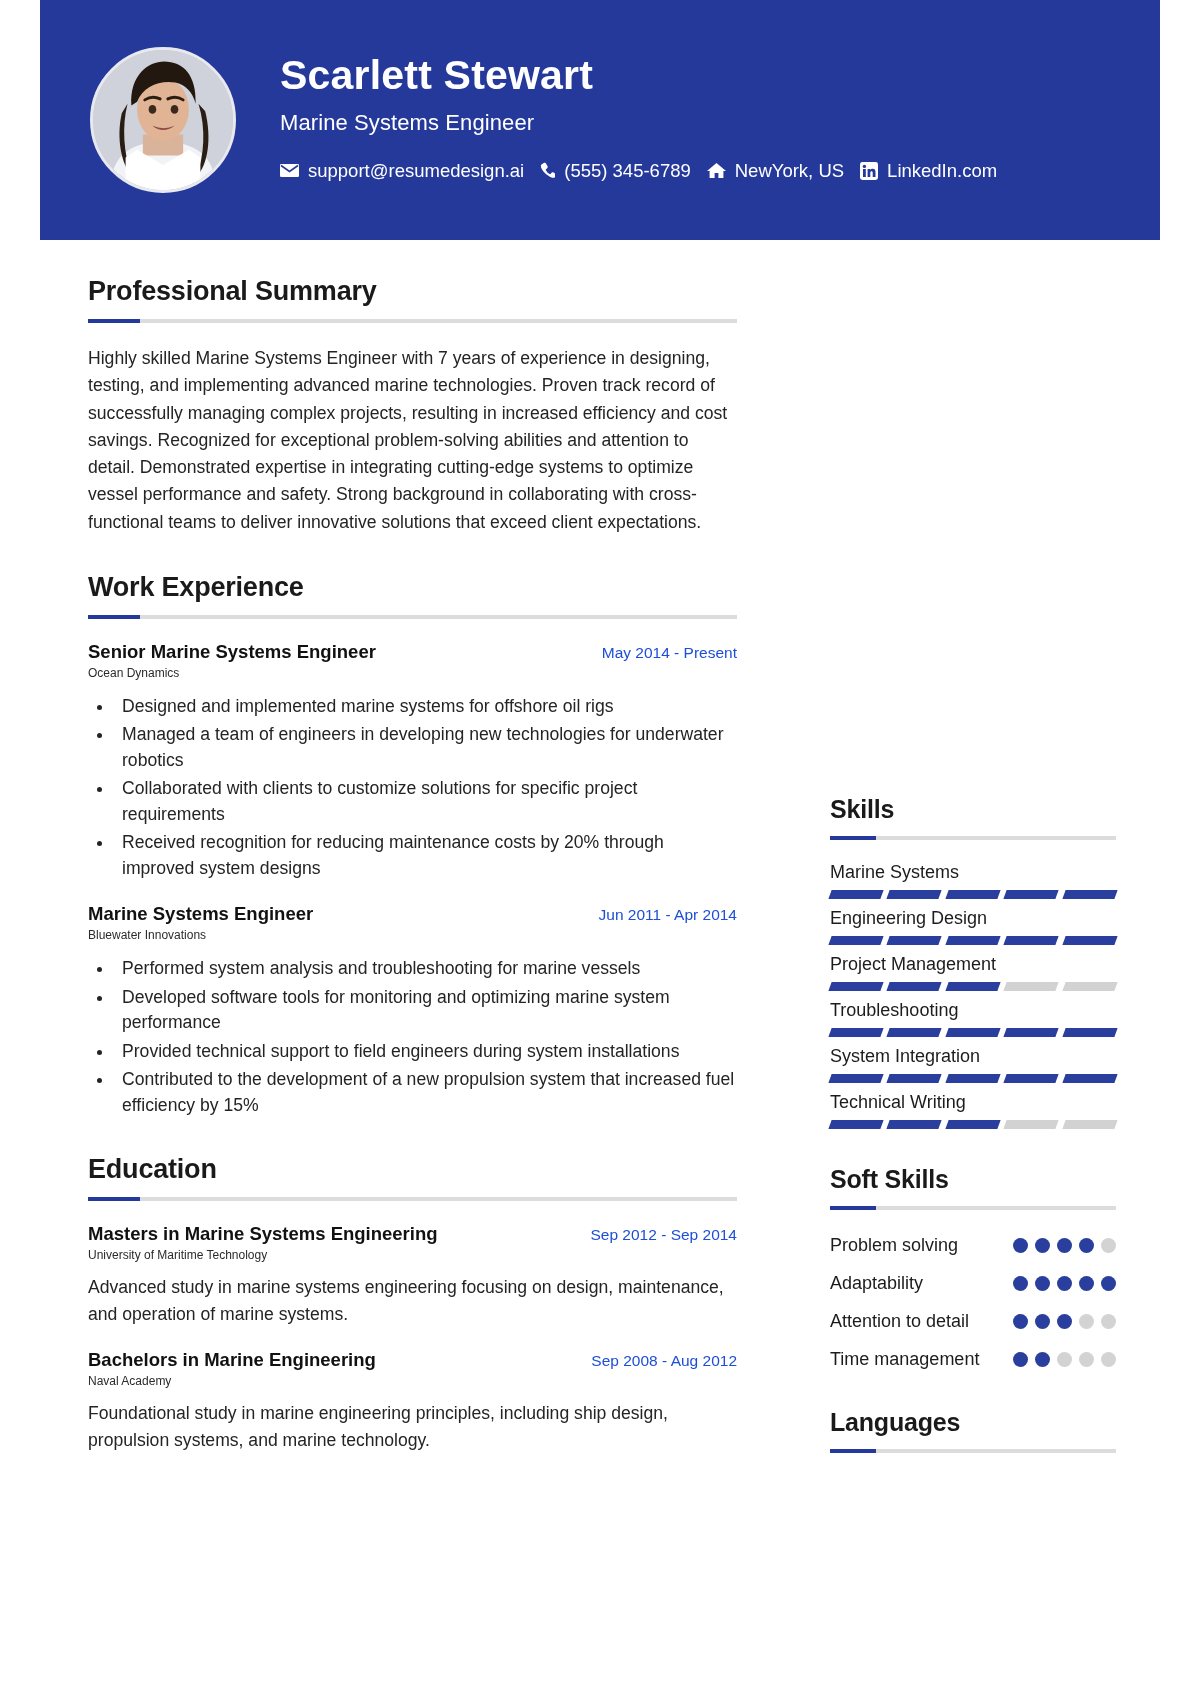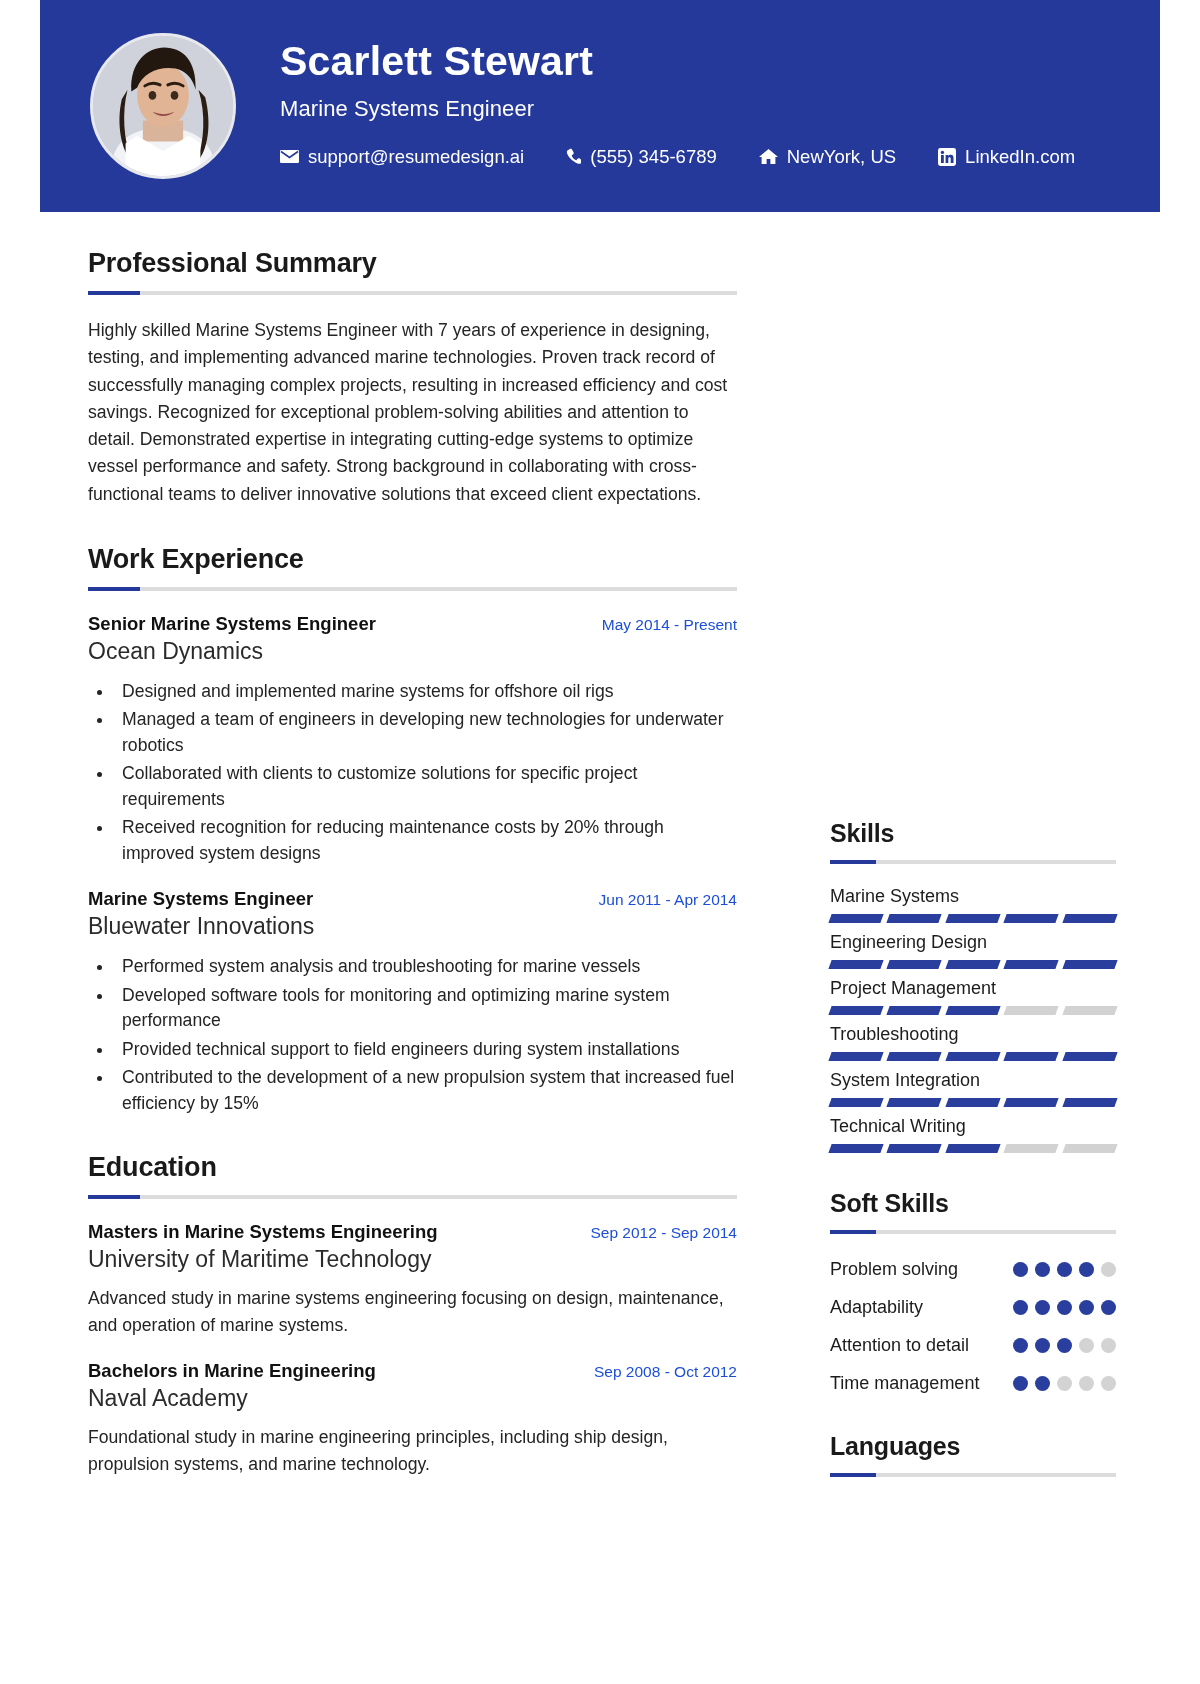--- a/index.html
+++ b/index.html
@@ -12,21 +12,21 @@
     width: 1120px;
     min-height: 1684px;
     margin: 0 auto;
     background: #ffffff;
     position: relative;
   }
 
   
   .header {
     background: #25399b;
-    height: 212px;
+    height: 240px;
     display: flex;
     align-items: center;
     padding: 0 40px;
     position: relative;
   }
   .avatar {
     width: 146px;
     height: 146px;
     border-radius: 50%;
     background: #c9ccd6;
@@ -47,21 +47,21 @@
   .role {
     font-size: 22px;
     font-weight: normal;
     margin-top: 10px;
     letter-spacing: 0.1px;
   }
   .contacts {
     display: flex;
     align-items: center;
     margin-top: 24px;
-    gap: 42px;
+    gap: 16px;
     flex-wrap: wrap;
   }
   .contact {
     display: flex;
     align-items: center;
     gap: 9px;
     font-size: 18.5px;
     color: #ffffff;
     white-space: nowrap;
   }
@@ -131,21 +131,21 @@
     font-weight: bold;
     color: #111111;
   }
   .entry-date {
     font-size: 15.5px;
     color: #1d4ed8;
     white-space: nowrap;
     flex: 0 0 auto;
   }
   .entry-org {
-    font-size: 23px;
+    font-size: 12px;
     color: #2b2b2b;
     margin-top: 3px;
   }
   .bullets {
     margin: 14px 0 0 26px;
     padding: 0;
   }
   .bullets li {
     font-size: 17.6px;
     line-height: 1.45;
@@ -346,21 +346,21 @@
             <div class="entry-title">Masters in Marine Systems Engineering</div>
             <div class="entry-date">Sep 2012 - Sep 2014</div>
           </div>
           <div class="entry-org">University of Maritime Technology</div>
           <div class="entry-desc">Advanced study in marine systems engineering focusing on design, maintenance, and operation of marine systems.</div>
         </div>
 
         <div class="entry">
           <div class="entry-head">
             <div class="entry-title">Bachelors in Marine Engineering</div>
-            <div class="entry-date">Sep 2008 - Oct 2012</div>
+            <div class="entry-date">Sep 2008 - Aug 2012</div>
           </div>
           <div class="entry-org">Naval Academy</div>
           <div class="entry-desc">Foundational study in marine engineering principles, including ship design, propulsion systems, and marine technology.</div>
         </div>
       </div>
 
     </div>
 
     <div class="divider"></div>
 

